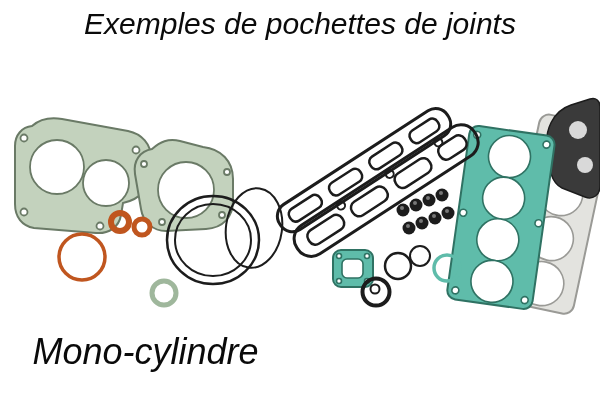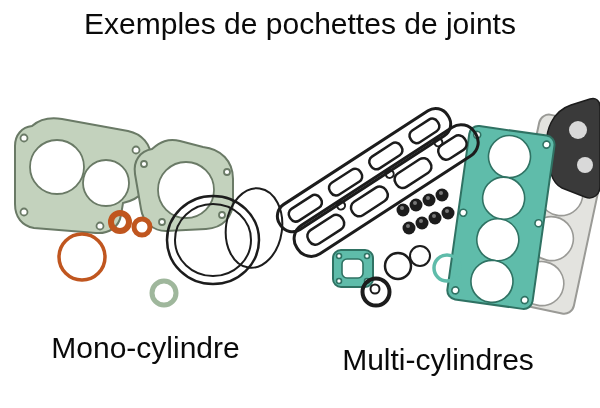--- a/index.html
+++ b/index.html
@@ -1,29 +1,30 @@
 <!DOCTYPE html>
 <html style="--background: #ffffff; --text: #0a0a0a; --gasket-green: #c3d2bd; --gasket-green-outline: #6a7a66; --gasket-teal: #5fbcaa; --gasket-teal-outline: #2f7263; --gasket-gray: #e3e3df; --oring-orange: #c0561f; --line-black: #1c1c1c;"><head>
 <meta charset="utf-8">
 <style>
   html,body { margin:0; padding:0; }
   .page {
     position:relative; width:600px; height:408px;
     background: var(--background, #fff);
     font-family:"Liberation Sans","DejaVu Sans",sans-serif;
     overflow:hidden;
+    font-style:italic;
   }
   .title {
     position:absolute; top:5px; left:0; width:600px;
     text-align:center; font-size:30px; font-weight:400;
     color: var(--text, #0a0a0a); line-height:1.25;
   }
   .title span { display:block; }
   .caption {
-    position:absolute; font-size:30px; font-weight:400;
+    position:absolute; font-size:36px; font-weight:400;
     color: var(--text, #0a0a0a); text-align:center;
   }
   .caption-mono  { left:18px;  top:331px; width:255px; }
   .caption-multi { left:288px; top:343px; width:300px; }
   .photo { position:absolute; left:0; top:78px; width:600px; height:252px; }
 
   
   .fill-green { fill:var(--gasket-green); stroke:var(--gasket-green-outline); stroke-width:2; }
   .hole-green { fill:#ffffff; stroke:var(--gasket-green-outline); stroke-width:1.8; }
   .fill-teal  { fill:var(--gasket-teal); stroke:var(--gasket-teal-outline); stroke-width:2; }
@@ -170,15 +171,14 @@
       </g>
 
       <g>
         <circle class="ring-black" cx="376" cy="292" r="13.5" stroke-width="4"></circle>
         <circle class="ring-black" cx="375" cy="289" r="4.5" stroke-width="2"></circle>
       </g>
     </g>
   </svg>
 
   <div class="caption caption-mono">Mono-cylindre</div>
-  <div class="caption caption-multi">Multi-cylindres</div>
 
 </div>
 
 </body></html>

